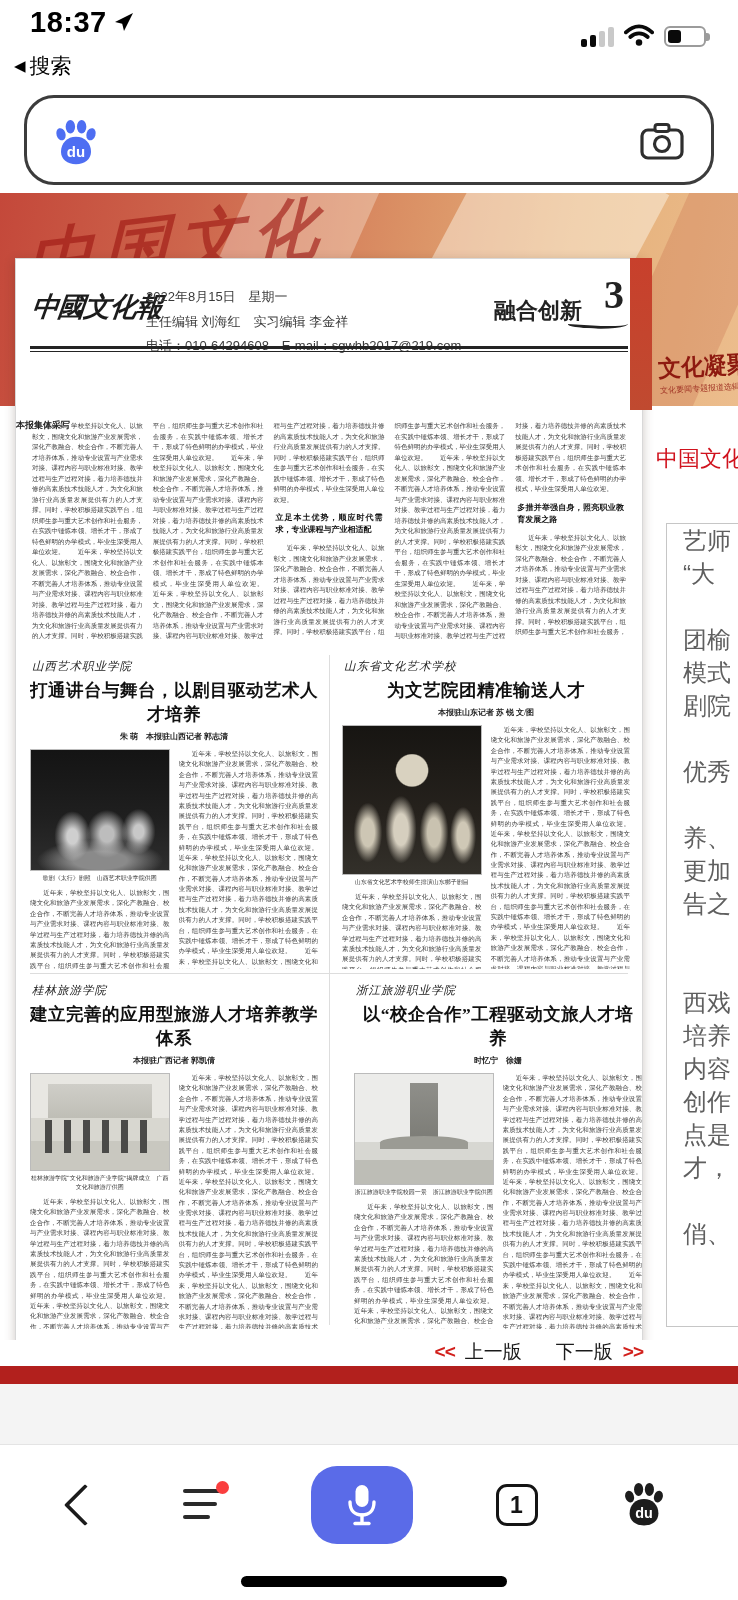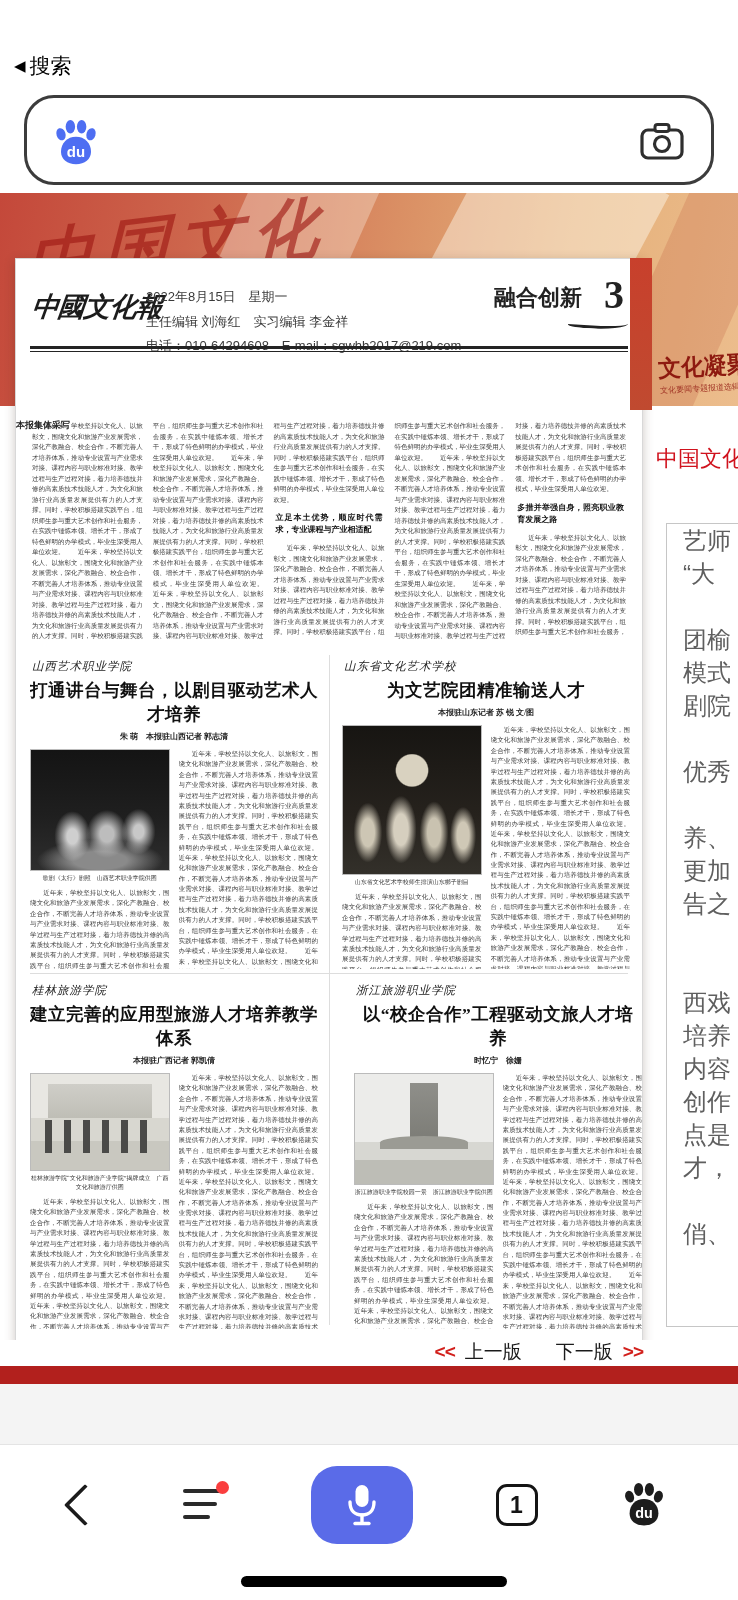--- a/index.html
+++ b/index.html
@@ -46,21 +46,21 @@
   .side-title { position:absolute; left:656px; top:444px; font-size:22px; color:#d0121d; z-index:1; white-space:nowrap; }
   .side-box { position:absolute; left:666px; top:523px; width:96px; height:804px; border:1.5px solid #c6c6c6; z-index:1; background:#fff; }
   .side-box .ln { display:block; padding-left:16px; font-size:24px; color:#5f5f5f; line-height:33px; height:33px; white-space:nowrap; }
 
   
   .paper { position:absolute; left:15px; top:258px; width:628px; height:1087px; background:#fff; z-index:2;
     border:1px solid #d8d8d8; box-shadow:0 3px 10px rgba(60,30,20,.25); font-family:"Liberation Serif",serif; color:#222; }
   .ph-logo { position:absolute; left:16px; top:30px; font-size:27px; font-weight:bold; font-style:italic; letter-spacing:-1px;
     transform:skewX(-6deg); color:#1c1c1c; white-space:nowrap; }
   .ph-info { position:absolute; left:130px; top:26px; font-size:13px; color:#3a3a3a; line-height:1.9; font-family:"Liberation Sans",sans-serif; }
-  .ph-sec { position:absolute; right:60px; top:24px; font-size:22px; font-weight:bold; white-space:nowrap; }
+  .ph-sec { position:absolute; right:60px; top:37px; font-size:22px; font-weight:bold; white-space:nowrap; }
   .ph-num { position:absolute; right:18px; top:12px; font-size:40px; font-weight:bold; }
   .ph-swoosh { position:absolute; right:14px; top:60px; width:60px; height:10px; border-bottom:3px solid #222; border-radius:0 0 80% 30%; transform:rotate(4deg); }
   .ph-rule { position:absolute; left:14px; right:14px; top:87px; height:6px; border-top:3px solid #232323; border-bottom:1px solid #232323; }
   .headline { position:absolute; left:0; right:0; top:100px; text-align:center; font-size:31px; font-weight:bold; letter-spacing:2px; color:#111; }
   .lead-byline { position:absolute; left:0; right:0; top:160px; text-align:left; font-size:9px; font-weight:bold; color:#222; }
   .lead-body { position:absolute; left:16px; right:16px; top:162px; height:225px; overflow:hidden;
     column-count:5; column-gap:10px; font-size:6.5px; line-height:1.62; text-align:justify; color:#3d3d3d; }
   .lead-body h4 { font-size:8px; line-height:1.5; margin:7px 2px; color:#111; }
 
   .grid { position:absolute; left:14px; right:14px; top:392px; bottom:15px; }
@@ -122,20 +122,43 @@
   .micbtn { width:102px; height:78px; border-radius:26px; background:#5a6be8; display:flex; align-items:center; justify-content:center; }
   .tabbox { width:42px; height:42px; border:3.5px solid #141414; border-radius:11px; display:flex; align-items:center; justify-content:center;
     font-size:23px; font-weight:bold; color:#141414; font-family:"Liberation Sans",sans-serif; }
   .homebar { position:absolute; left:241px; top:1576px; width:266px; height:11px; border-radius:6px; background:#000; z-index:21; }
 </style>
 </head>
 <body>
 
 <div id="screen">
 
+  <div class="statusbar">
+    <span class="time">18:37</span>
+    <svg class="loc-arrow" viewBox="0 0 24 24">
+        <path d="M3 12 L21 3 L12 21 L10.2 13.8 Z" fill="#000"></path>
+      </svg>
+    <div class="sb-right">
+      <span class="sig">
+          <i></i>
+          <i></i>
+          <i></i>
+          <i></i>
+        </span>
+      <svg width="30" height="23" viewBox="0 0 24 18">
+        <path d="M1.5 6.5 C5 3 8.5 1.6 12 1.6 C15.5 1.6 19 3 22.5 6.5" stroke="#0a0a0a" stroke-width="3" fill="none" stroke-linecap="round"></path>
+        <path d="M5 10.2 C7.2 8.2 9.6 7.3 12 7.3 C14.4 7.3 16.8 8.2 19 10.2" stroke="#0a0a0a" stroke-width="3" fill="none" stroke-linecap="round"></path>
+        <circle cx="12" cy="14.6" r="2.6" fill="#0a0a0a"></circle>
+      </svg>
+      <span class="battery">
+          <span class="fill"></span>
+          <span class="nub"></span>
+        </span>
+    </div>
+  </div>
   <div class="back-app">
     <span class="tri">◀</span>
     <span>搜索</span>
   </div>
 
   <div class="searchwrap">
     <div class="searchbar">
       <svg class="paw" width="50" height="50" viewBox="0 0 40 40">
         <ellipse cx="8" cy="13" rx="3.6" ry="5" fill="#4e6ef2" transform="rotate(-18 8 13)"></ellipse>
         <ellipse cx="15.5" cy="7" rx="3.8" ry="5.4" fill="#4e6ef2"></ellipse>

